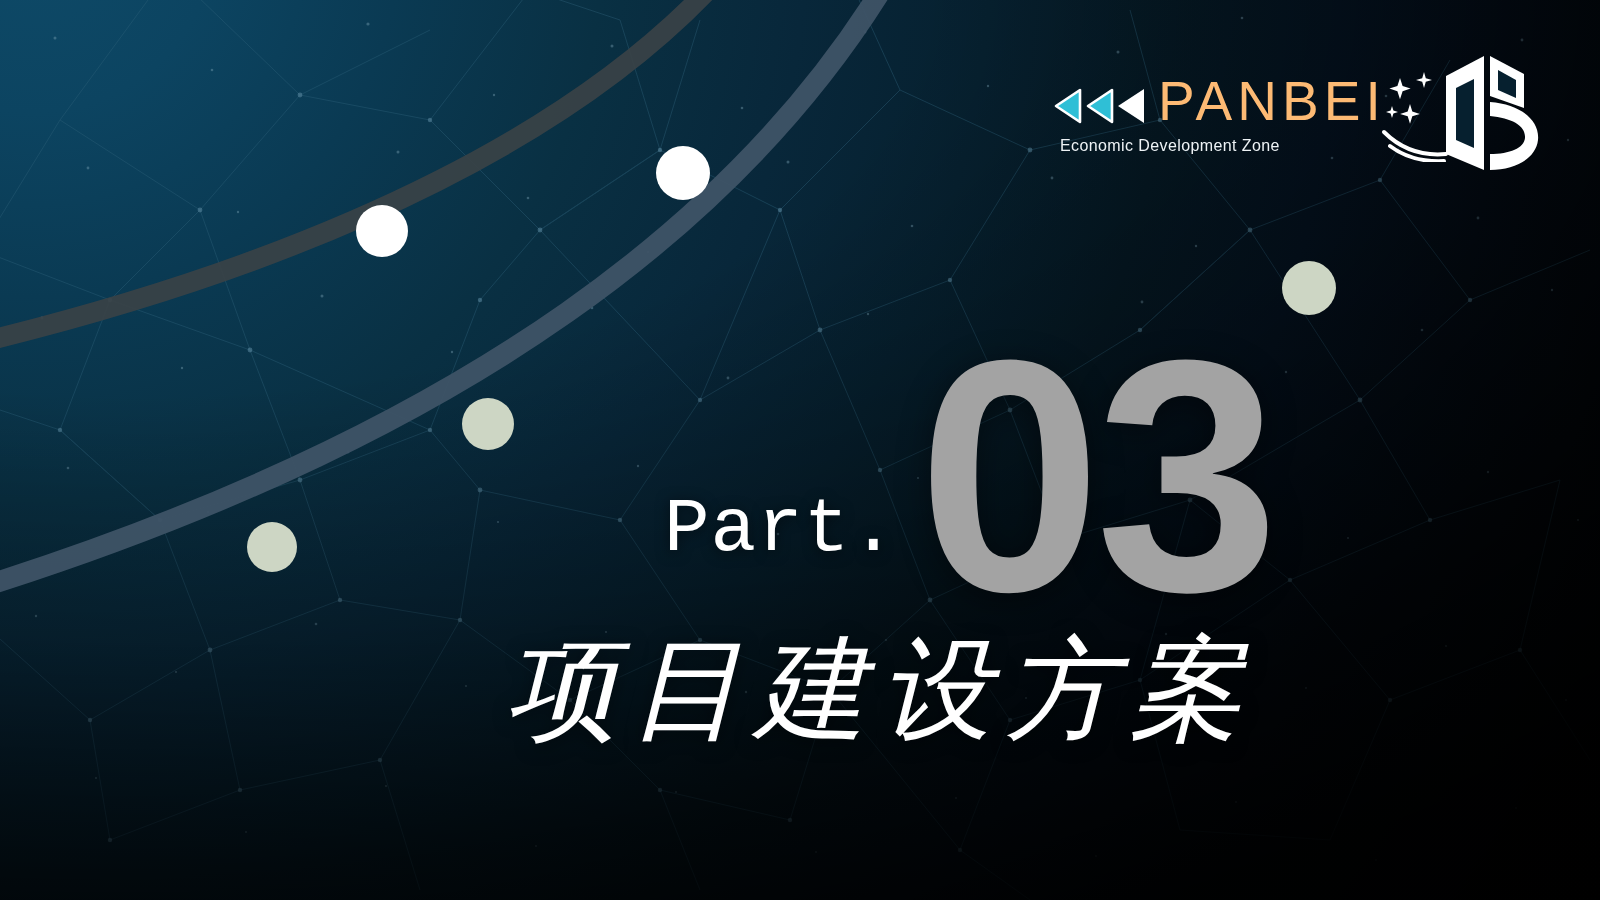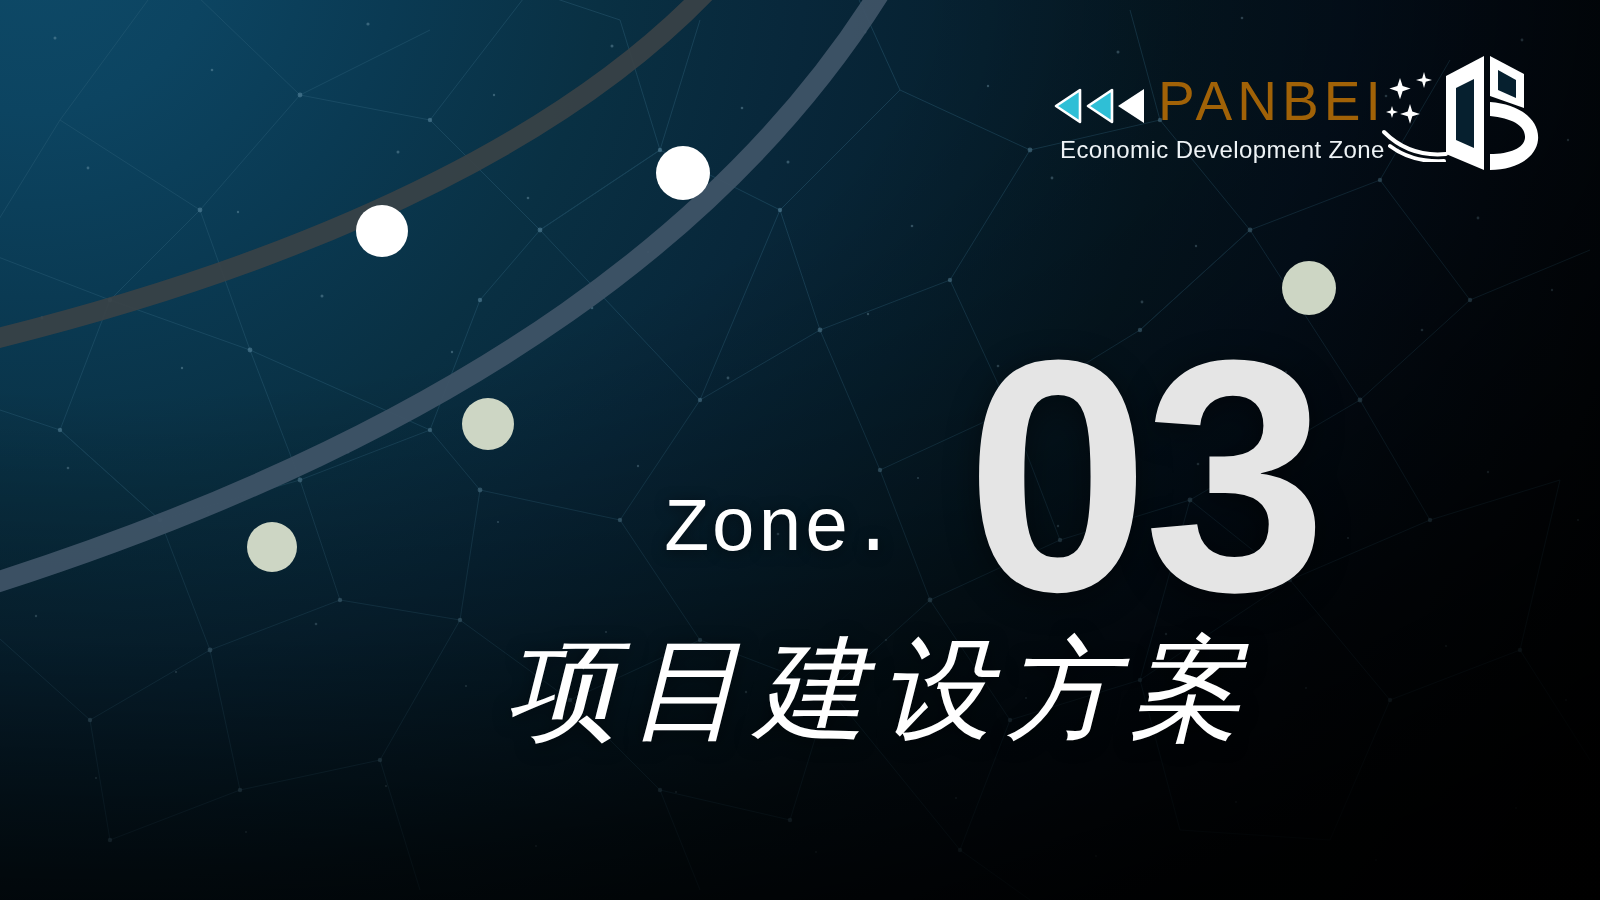--- a/index.html
+++ b/index.html
@@ -106,27 +106,26 @@
     left: 24px;
     bottom: 22px;
     text-shadow: 0 2px 14px rgba(0,0,0,0.55);
   }
 
   .part-number {
     font-family: "Liberation Sans", sans-serif;
     font-weight: 700;
     font-size: 330px;
     line-height: 0.74;
-    color: #e5e5e5;
+    color: #a3a3a3;
     letter-spacing: -6px;
     position: absolute;
     left: 278px;
     bottom: -8px;
     text-shadow: 0 6px 34px rgba(0,0,0,0.45);
-    margin-left: 48px;
   }
 
   .title-cn {
     position: absolute;
     left: 505px;
     top: 628px;
     font-family: "Liberation Serif", "DejaVu Serif", serif;
     font-size: 112px;
     line-height: 1.12;
     font-weight: 400;
@@ -153,29 +152,29 @@
     height: 40px;
   }
   .logo-wordmark {
     position: absolute;
     left: 112px;
     top: 18px;
     font-family: "Liberation Sans", sans-serif;
     font-size: 55px;
     font-weight: 400;
     letter-spacing: 5px;
-    color: #a16207;
+    color: #fdba74;
     line-height: 1;
   }
   .logo-tagline {
     position: absolute;
     left: 14px;
     top: 82px;
     font-family: "Liberation Sans", sans-serif;
-    font-size: 24px;
+    font-size: 16px;
     font-weight: 400;
     letter-spacing: 0.4px;
     color: #eef3f6;
     line-height: 1;
   }
   .logo-sparkles {
     position: absolute;
     left: 334px;
     top: 14px;
     width: 72px;
@@ -356,21 +355,21 @@
   </svg>
 
   <div class="node" style="left:656px; top:146px; width:54px; height:54px; background:#ffffff;"></div>
   <div class="node" style="left:356px; top:205px; width:52px; height:52px; background:#ffffff;"></div>
   <div class="node" style="left:1282px; top:261px; width:54px; height:54px; background:#cdd6c4;"></div>
   <div class="node" style="left:462px; top:398px; width:52px; height:52px; background:#cdd6c4;"></div>
   <div class="node" style="left:247px; top:522px; width:50px; height:50px; background:#cdd6c4;"></div>
 
   <div class="headline">
     <div class="part-row">
-      <div class="part-label">Zone.</div>
+      <div class="part-label">Part.</div>
       <div class="part-number">03</div>
     </div>
     <div class="title-cn">项目建设方案</div>
   </div>
 
   <div class="logo">
 
     <svg class="logo-arrows" viewBox="0 0 96 40">
       <path d="M28,4 L28,36 L4,20 Z" fill="#2fbfd6" stroke="#ffffff" stroke-width="2.6" stroke-linejoin="round"></path>
       <path d="M60,4 L60,36 L36,20 Z" fill="#2fbfd6" stroke="#ffffff" stroke-width="2.6" stroke-linejoin="round"></path>

